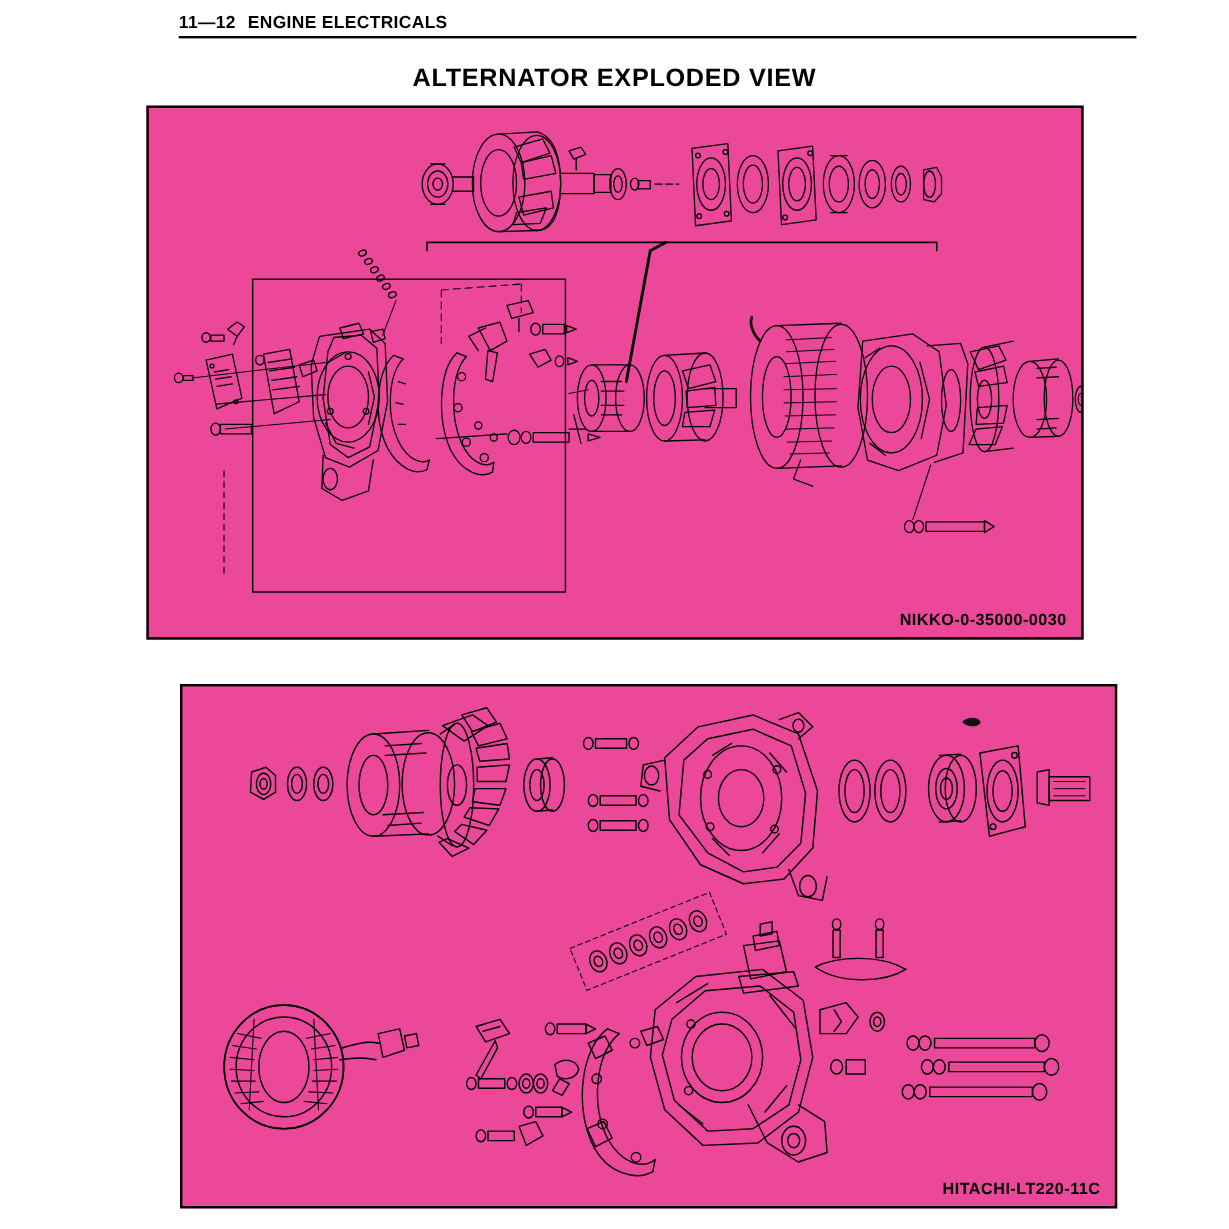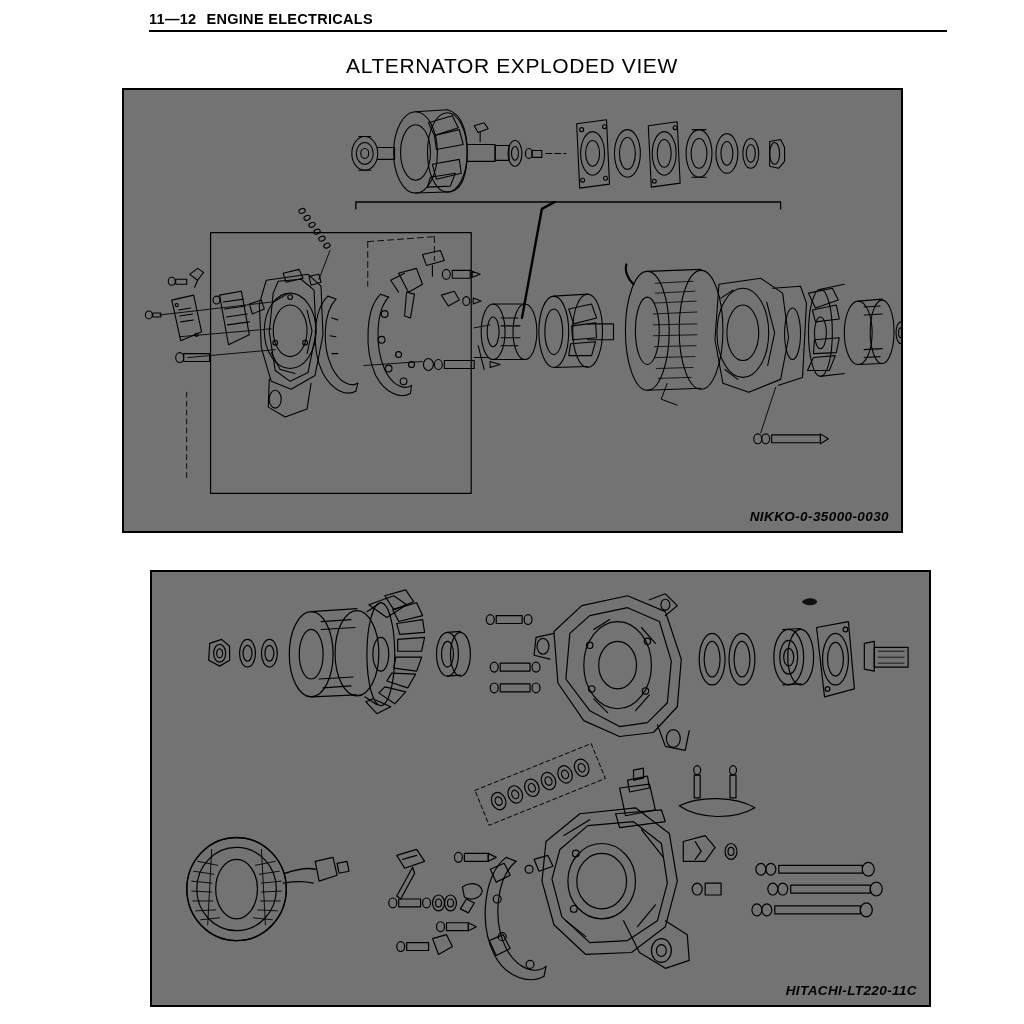--- a/index.html
+++ b/index.html
@@ -42,31 +42,30 @@
   }
 
   
   #main-title {
     position: absolute;
     left: 0;
     top: 54px;
     width: 1024px;
     text-align: center;
     font-size: 21px;
-    font-weight: normal;
+    font-weight: bold;
     letter-spacing: 0.6px;
   }
 
   
   .panel {
     position: absolute;
     border: 2.5px solid #000;
-    background: #737373;
+    background: #ec4899;
     box-sizing: border-box;
-    font-style: italic;
   }
   #panel-nikko {
     left: 122px;
     top: 88px;
     width: 781px;
     height: 445px;
   }
   #panel-hitachi {
     left: 122px;
     top: 570px;

